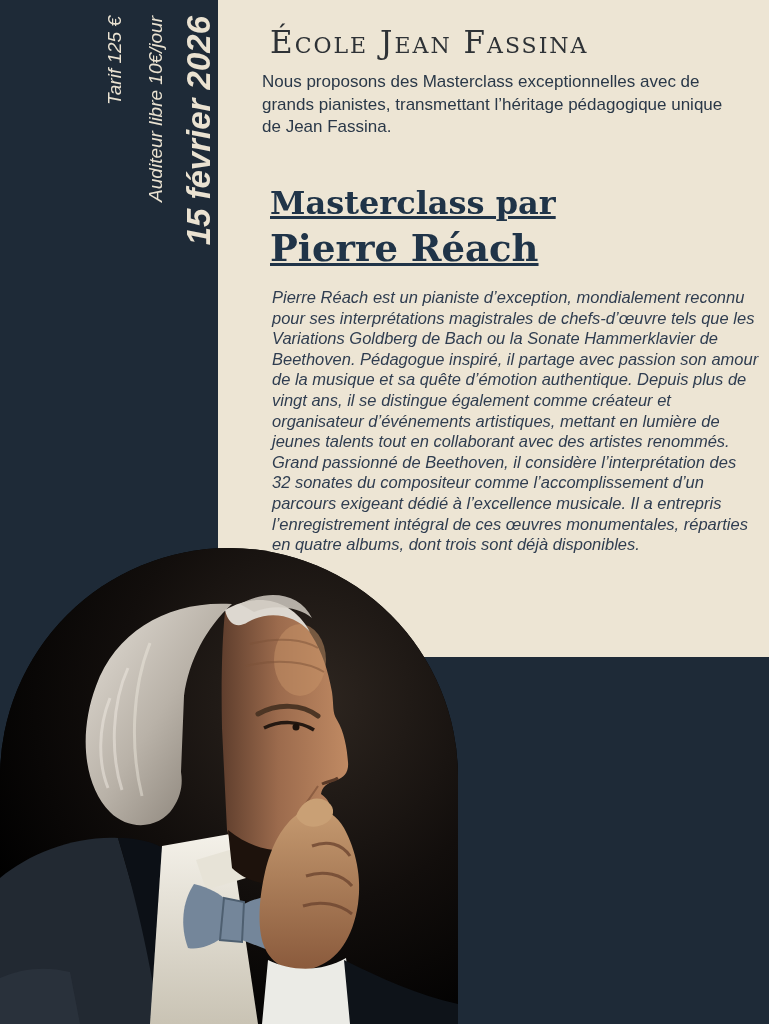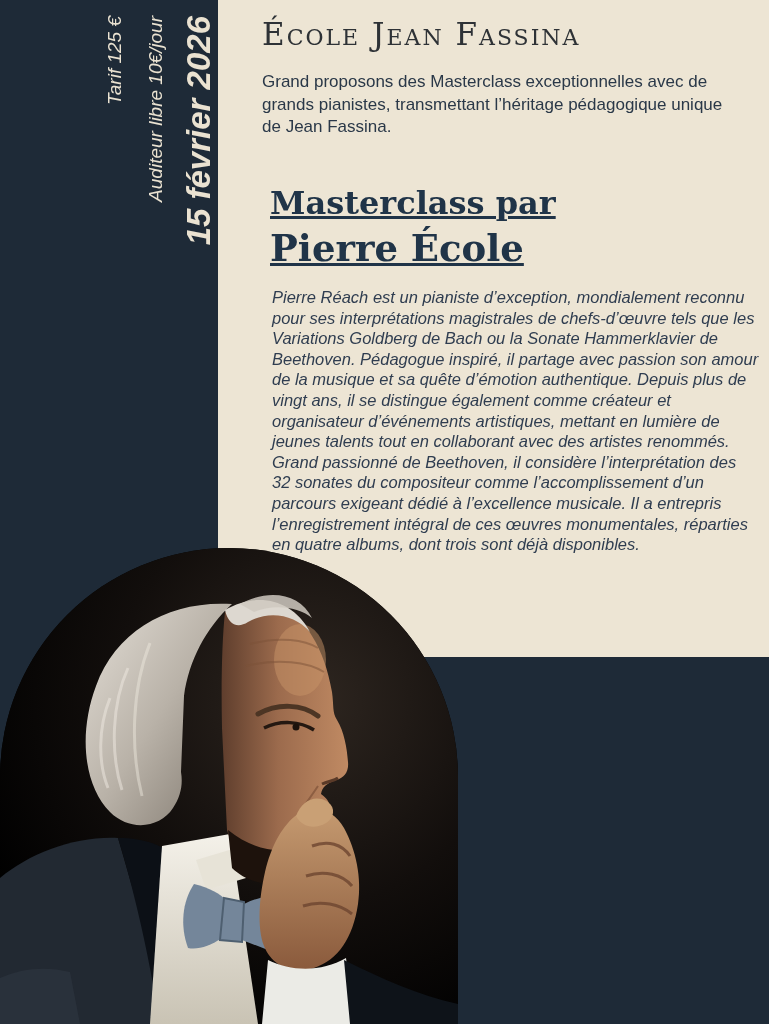--- a/index.html
+++ b/index.html
@@ -8,21 +8,21 @@
     background: var(--navy, #1e2a37);
     font-family: "Liberation Sans", sans-serif;
   }
 
   
   .cream-panel {
     position:absolute; left:218px; top:0; width:551px; height:657px;
     background: var(--cream, #ede5d4);
   }
   .school-title {
-    position:absolute; left:44px; top:16px; margin:0;
+    position:absolute; left:44px; top:16px; margin:8px;
     font-family:"DejaVu Serif","Liberation Serif",serif;
     font-weight:400; font-variant:small-caps;
     font-size:31px; letter-spacing:2px;
     color: var(--title-ink, #2e3236);
     white-space:nowrap;
   }
   .school-intro {
     position:absolute; left:44px; top:71px; width:462px; margin:0;
     font-size:17px; line-height:22.5px;
     color: var(--ink, #2a3848);
@@ -60,24 +60,24 @@
     position:absolute; left:0; top:548px; width:458px; height:476px;
     border-radius:229px 229px 0 0; overflow:hidden; background:#000;
   }
   .photo-arch svg { display:block; }
 </style>
 </head>
 <body>
 
 <section class="cream-panel">
   <h1 class="school-title">École Jean Fassina</h1>
-  <p class="school-intro">Grand proposons des Masterclass exceptionnelles avec de grands pianistes, transmettant l’héritage pédagogique unique de Jean Fassina.</p>
+  <p class="school-intro">Nous proposons des Masterclass exceptionnelles avec de grands pianistes, transmettant l’héritage pédagogique unique de Jean Fassina.</p>
   <h2 class="mc-heading">
     <span class="line1">Masterclass par</span>
-    <span class="line2">Pierre École</span>
+    <span class="line2">Pierre Réach</span>
   </h2>
   <p class="bio">Pierre Réach est un pianiste d’exception, mondialement reconnu pour ses interprétations magistrales de chefs-d’œuvre tels que les Variations Goldberg de Bach ou la Sonate Hammerklavier de Beethoven. Pédagogue inspiré, il partage avec passion son amour de la musique et sa quête d’émotion authentique. Depuis plus de vingt ans, il se distingue également comme créateur et organisateur d’événements artistiques, mettant en lumière de jeunes talents tout en collaborant avec des artistes renommés. Grand passionné de Beethoven, il considère l’interprétation des 32 sonates du compositeur comme l’accomplissement d’un parcours exigeant dédié à l’excellence musicale. Il a entrepris l’enregistrement intégral de ces œuvres monumentales, réparties en quatre albums, dont trois sont déjà disponibles.</p>
 </section>
 
 <aside class="side-info">
   <div class="side-rot">
     <div class="side-line1">Tarif 125 €</div>
     <div class="side-line2">Auditeur libre 10€/jour</div>
     <div class="side-line3">15 février 2026</div>
   </div>

